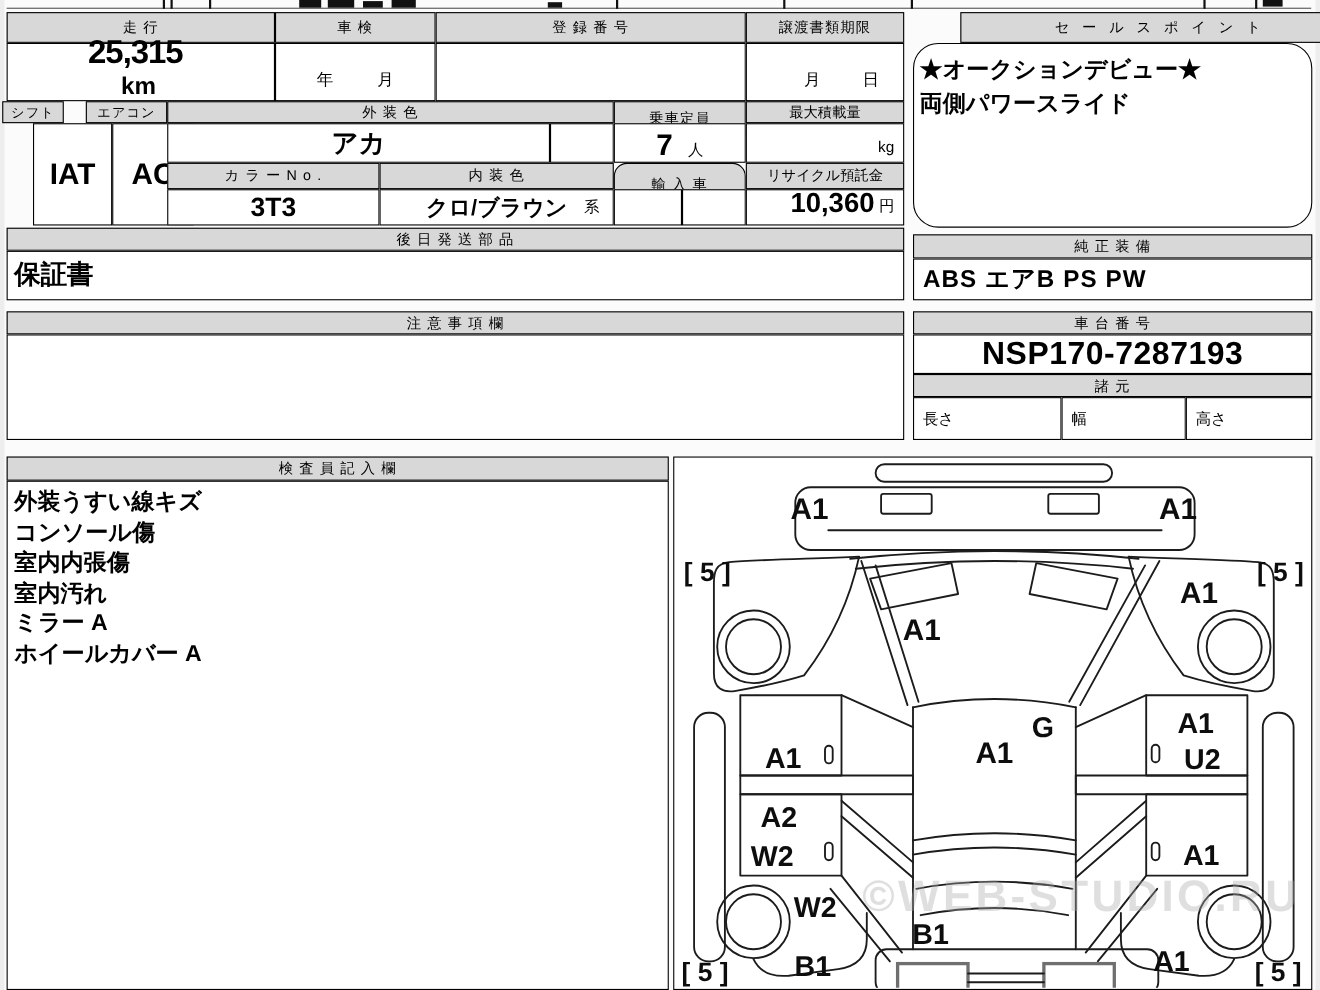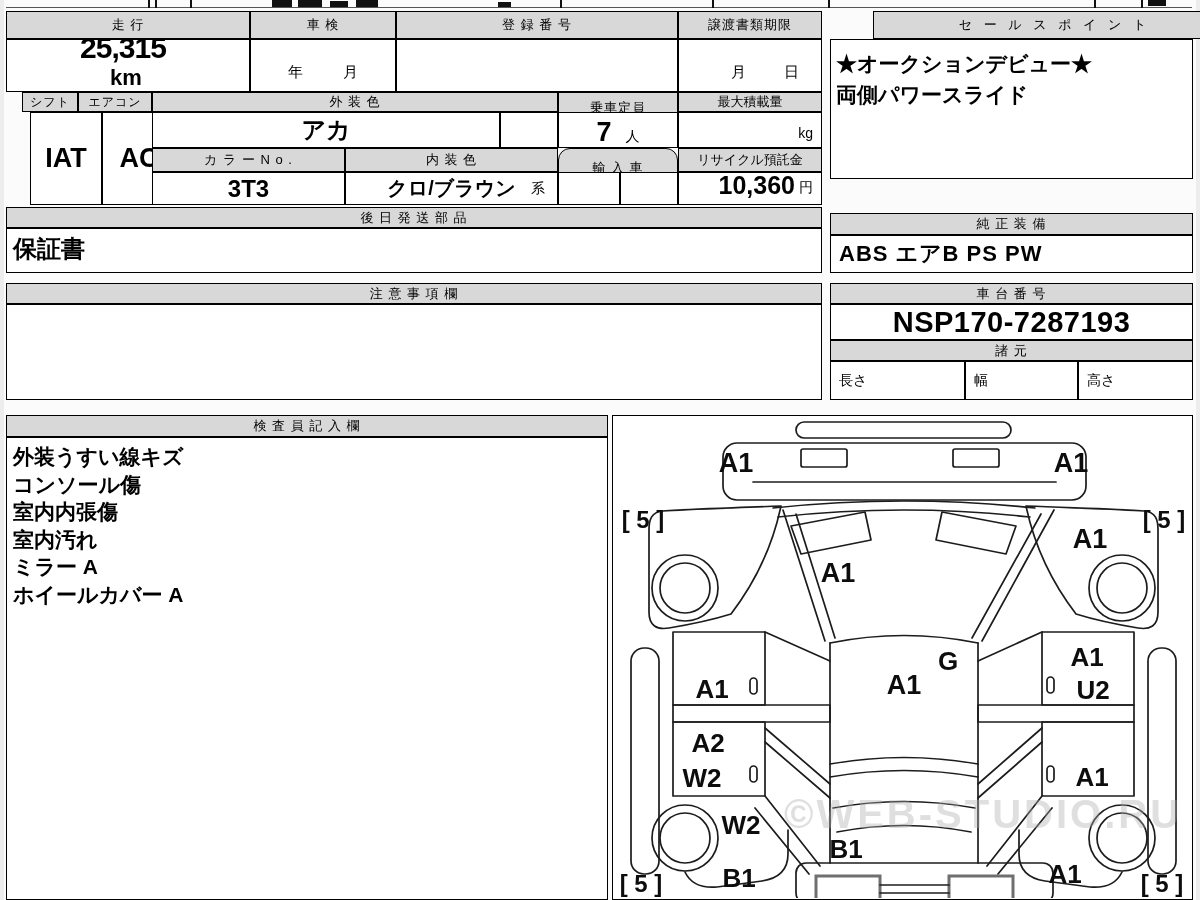--- a/index.html
+++ b/index.html
@@ -70,21 +70,21 @@
   <div class="cell val center datewords" style="left:250px;top:39px;width:146px;height:53px;gap:40px;">
     <span>年</span>
     <span>月</span>
   </div>
   <div class="cell" style="left:396px;top:39px;width:282px;height:53px;"></div>
   <div class="cell val right datewords" style="left:678px;top:39px;width:144px;height:53px;gap:38px;padding-right:22px;">
     <span>月</span>
     <span>日</span>
   </div>
 
-  <div class="cell hdr sm" style="left:22px;top:92px;width:56px;height:20px;">シフト</div>
+  <div class="cell hdr sm" style="left:2px;top:92px;width:56px;height:20px;">シフト</div>
   <div class="cell hdr sm" style="left:78px;top:92px;width:74px;height:20px;">エアコン</div>
   <div class="cell hdr" style="left:152px;top:92px;width:406px;height:20px;">外 装 色</div>
   <div class="cell hdr" style="left:558px;top:92px;width:120px;height:31px;">乗車定員</div>
   <div class="cell hdr" style="left:678px;top:92px;width:144px;height:20px;letter-spacing:0;">最大積載量</div>
 
   <div class="cell val center bigval" style="left:6px;top:112px;width:72px;height:93px;">IAT</div>
   <div class="cell val center bigval" style="left:78px;top:112px;width:74px;height:93px;">AC</div>
 
   <div class="cell val center b" style="left:152px;top:112px;width:348px;height:36px;font-size:24px;">アカ</div>
   <div class="cell" style="left:500px;top:112px;width:58px;height:36px;"></div>
@@ -108,21 +108,21 @@
   <div class="cell" style="left:620px;top:172px;width:58px;height:33px;"></div>
   <div class="cell val right" style="left:678px;top:172px;width:144px;height:33px;align-items:flex-end;padding:0 8px 4px 0;">
     <span class="b" style="font-size:25px;">10,360</span>
     <span class="unit-sm" style="margin-left:4px;padding-bottom:3px;">円</span>
   </div>
 
   <div class="cell hdr" style="left:6px;top:207px;width:816px;height:21px;">後 日 発 送 部 品</div>
   <div class="cell val b" style="left:6px;top:228px;width:816px;height:45px;font-size:24px;padding-left:6px;align-items:flex-start;padding-top:4px;">保証書</div>
 
   <div class="cell hdr" style="left:830px;top:11px;width:363px;height:28px;letter-spacing:4px;margin-left:43px;">セ ー ル ス ポ イ ン ト</div>
-  <div class="cell" style="left:830px;top:39px;width:363px;height:140px;padding:8px 5px;">
+  <div class="cell" style="left:830px;top:39px;width:363px;height:168px;padding:8px 5px;border-radius:23px;">
     <div class="salesline">★オークションデビュー★</div>
     <div class="salesline">両側パワースライド</div>
   </div>
 
   <div class="cell hdr" style="left:830px;top:213px;width:363px;height:22px;">純 正 装 備</div>
   <div class="cell val b" style="left:830px;top:235px;width:363px;height:38px;font-size:22px;padding-left:8px;letter-spacing:1px;">ABS エアB PS PW</div>
 
   <div class="cell hdr" style="left:6px;top:283px;width:816px;height:21px;">注 意 事 項 欄</div>
   <div class="cell" style="left:6px;top:304px;width:816px;height:96px;"></div>
 

